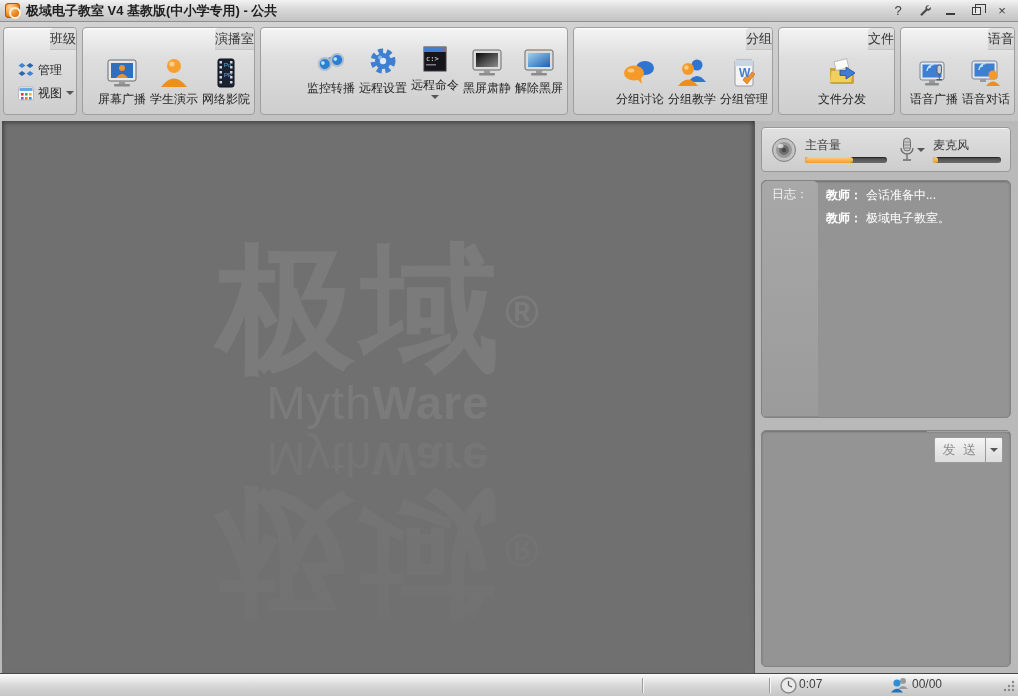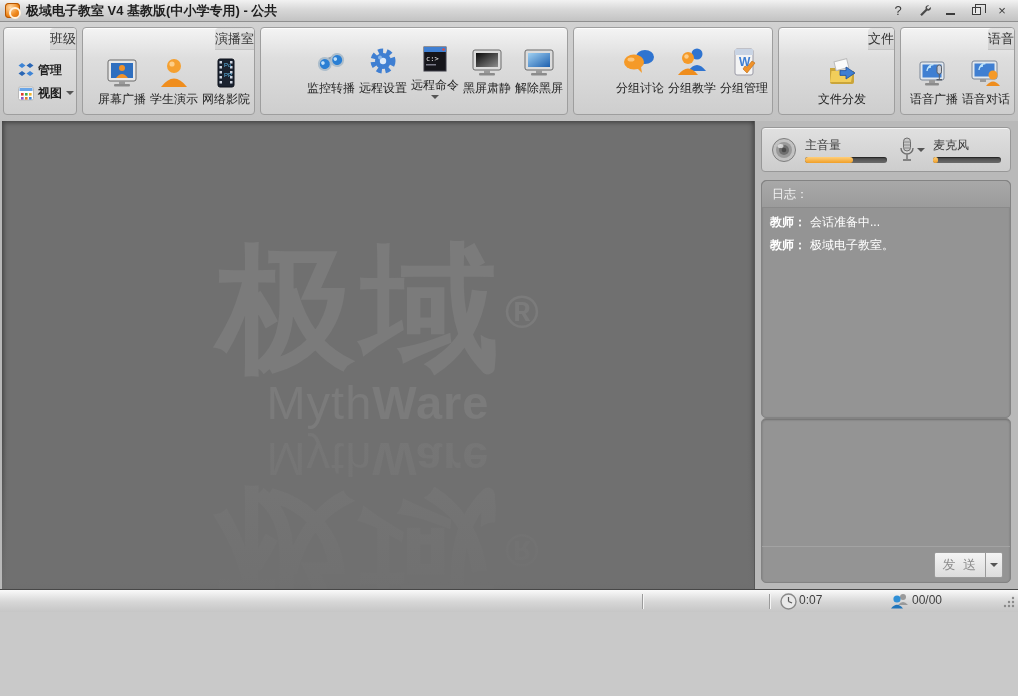--- a/index.html
+++ b/index.html
@@ -54,25 +54,25 @@
     background:linear-gradient(#e3e3e3,#d2d2d2);
     border-bottom:1px solid #c4c4c4;
     border-radius:4px 4px 0 0;
   }
   .section-body{flex:1;display:flex;align-items:center;justify-content:space-evenly;padding:1px 2px 2px;}
   .tb-item{display:flex;flex-direction:column;align-items:center;gap:1px;padding:1px 2px;cursor:default;}
   .tb-item .ico{width:34px;height:34px;display:flex;align-items:center;justify-content:center;}
   .tb-item .lbl{font-size:12px;color:#1f1f1f;white-space:nowrap;}
   .drop-arrow{width:0;height:0;border-left:4px solid transparent;border-right:4px solid transparent;border-top:4px solid #555;}
   .sec-class .section-body{flex-direction:column;align-items:flex-start;justify-content:center;gap:6px;padding-left:6px;}
-  .small-item{display:flex;align-items:center;gap:4px;font-size:12px;color:#1f1f1f;cursor:default;font-weight:bold;}
+  .small-item{display:flex;align-items:center;gap:4px;font-size:12px;color:#1f1f1f;cursor:default;}
   .small-item svg{flex:0 0 auto;}
 
   
-  .content{display:flex;height:468px;border-left:2px solid #b9b9b9;border-right:2px solid #b9b9b9;}
+  .content{display:flex;height:552px;border-left:2px solid #b9b9b9;border-right:2px solid #b9b9b9;}
   .stage{
     width:766px;background:#707070;position:relative;overflow:hidden;
     box-shadow:inset 2px 2px 4px rgba(0,0,0,.35), inset -2px -2px 4px rgba(0,0,0,.25);
   }
   .watermark{position:absolute;top:118px;left:50%;transform:translateX(-50%);text-align:center;color:#7b7b7b;white-space:nowrap;}
   .wm-cn{font-size:138px;font-weight:bold;line-height:1;letter-spacing:6px;}
   .wm-reg{font-size:46px;font-weight:bold;vertical-align:28px;letter-spacing:0;}
   .wm-latin{font-size:47px;line-height:1.1;letter-spacing:1px;}
   .wm-latin .light{font-weight:normal;}
   .wm-latin .bold{font-weight:bold;}
@@ -93,30 +93,30 @@
   .slider{height:6px;border-radius:3px;background:linear-gradient(#474747,#6b6b6b);box-shadow:inset 0 1px 1px rgba(0,0,0,.5);position:relative;}
   .slider .fill{position:absolute;left:0;top:0;bottom:0;border-radius:3px;background:linear-gradient(#ffcf7a,#f09f28);}
   .slider.master{width:82px;}
   .slider.mic{width:68px;}
   .mic-group{display:flex;align-items:center;margin-left:12px;gap:2px;}
   .panel{
     background:#949494;border:1px solid #838383;border-radius:5px;
     box-shadow:inset 0 1px 2px rgba(0,0,0,.25);
     position:relative;
   }
-  .log-panel{margin-top:8px;height:238px;display:flex;flex-direction:column;overflow:hidden;}
+  .log-panel{margin-top:8px;height:238px;display:flex;overflow:hidden;}
   .log-header{
     background:linear-gradient(#a8a8a8,#9b9b9b);
     color:#f2f2f2;font-size:12px;padding:5px 10px 4px;
     border-bottom:1px solid #8a8a8a;border-radius:5px 5px 0 0;
   }
   .log-body{padding:6px 8px;display:flex;flex-direction:column;gap:6px;}
   .log-line{font-size:12px;color:#ffffff;line-height:17px;}
   .log-line .who{font-weight:bold;margin-right:4px;}
-  .chat-panel{margin-top:0;flex:1;display:flex;flex-direction:column;}
+  .chat-panel{margin-top:12px;flex:1;display:flex;}
   .chat-msgs{flex:1;}
   .chat-input-row{
     height:36px;border-top:1px solid #a3a3a3;
     display:flex;align-items:center;justify-content:flex-end;padding:0 7px;gap:0;
   }
   .send-btn{
     height:26px;min-width:48px;
     background:linear-gradient(#f4f4f4,#dcdcdc);
     border:1px solid #9a9a9a;border-radius:2px 0 0 2px;
     font-size:13px;color:#8d8d8d;letter-spacing:2px;
@@ -319,20 +319,21 @@
             <rect x="14" y="25" width="6" height="3" fill="#9a9a9a"></rect>
               <rect x="9" y="28" width="16" height="2.5" rx="1" fill="#8b8b8b"></rect>
           </svg>
         </span>
         <span class="lbl">解除黑屏</span>
       </div>
     </div>
   </div>
 
   <div class="section" style="width:200px;">
+    <div class="section-title">分组</div>
     <div class="section-body">
       <div class="tb-item">
         <span class="ico">
           <svg width="34" height="34" viewBox="0 0 34 34">
             <ellipse cx="22" cy="12" rx="9" ry="7" fill="#2f74d0"></ellipse>
               <path d="M18 17 l-3 5 6-3 z" fill="#2f74d0"></path>
             <ellipse cx="11" cy="17" rx="10" ry="7.5" fill="#f59a28"></ellipse>
               <path d="M14 23 l5 5 -1-6 z" fill="#f59a28"></path>
             <ellipse cx="8" cy="14.5" rx="3.5" ry="2" fill="#ffd9a0" opacity=".7"></ellipse>
           </svg>

